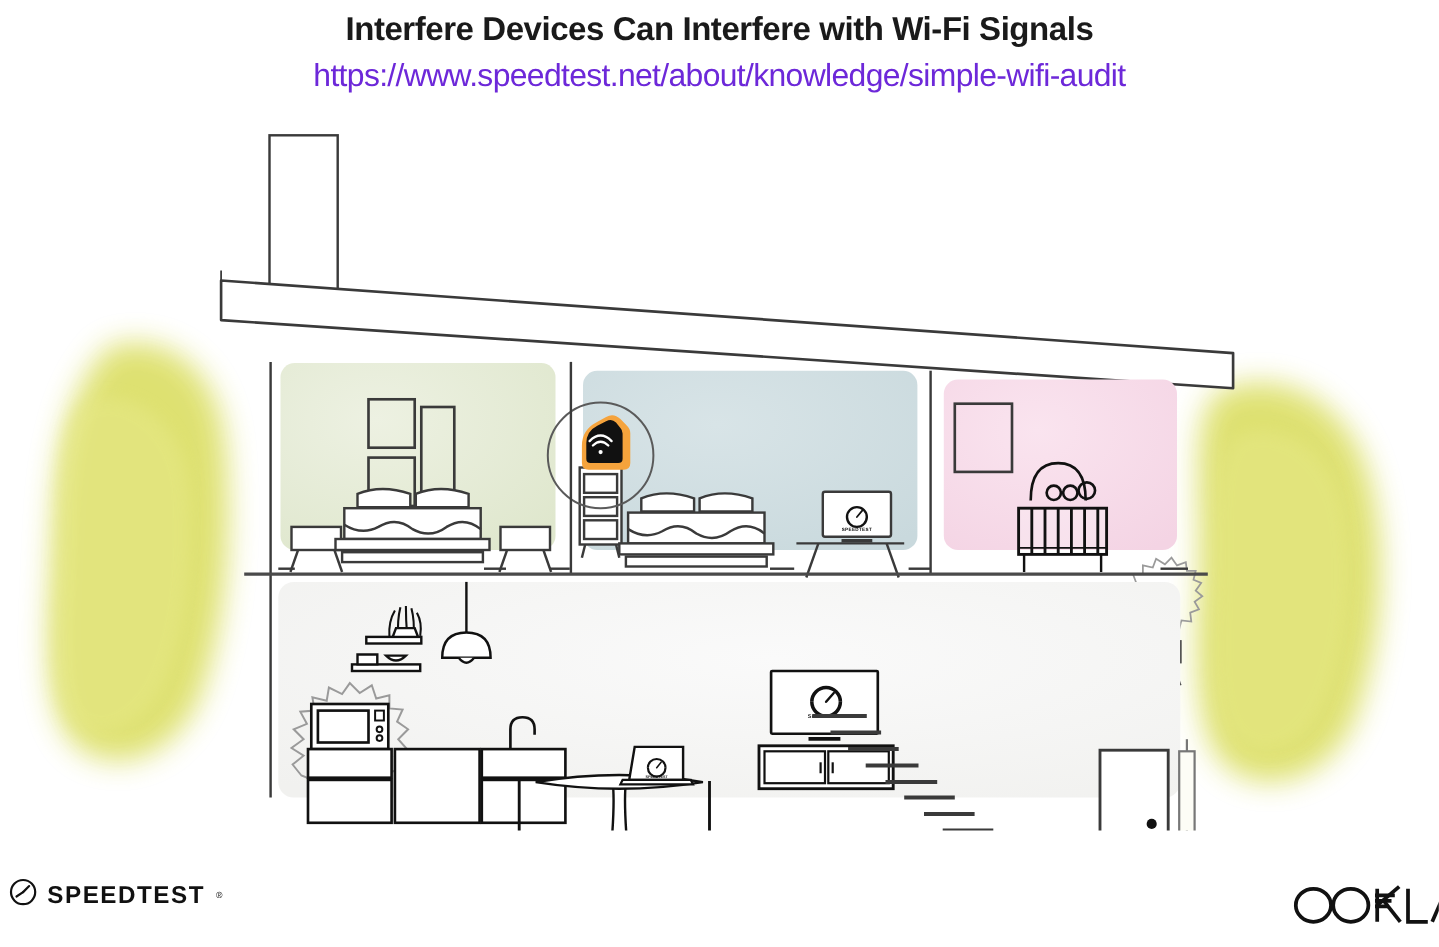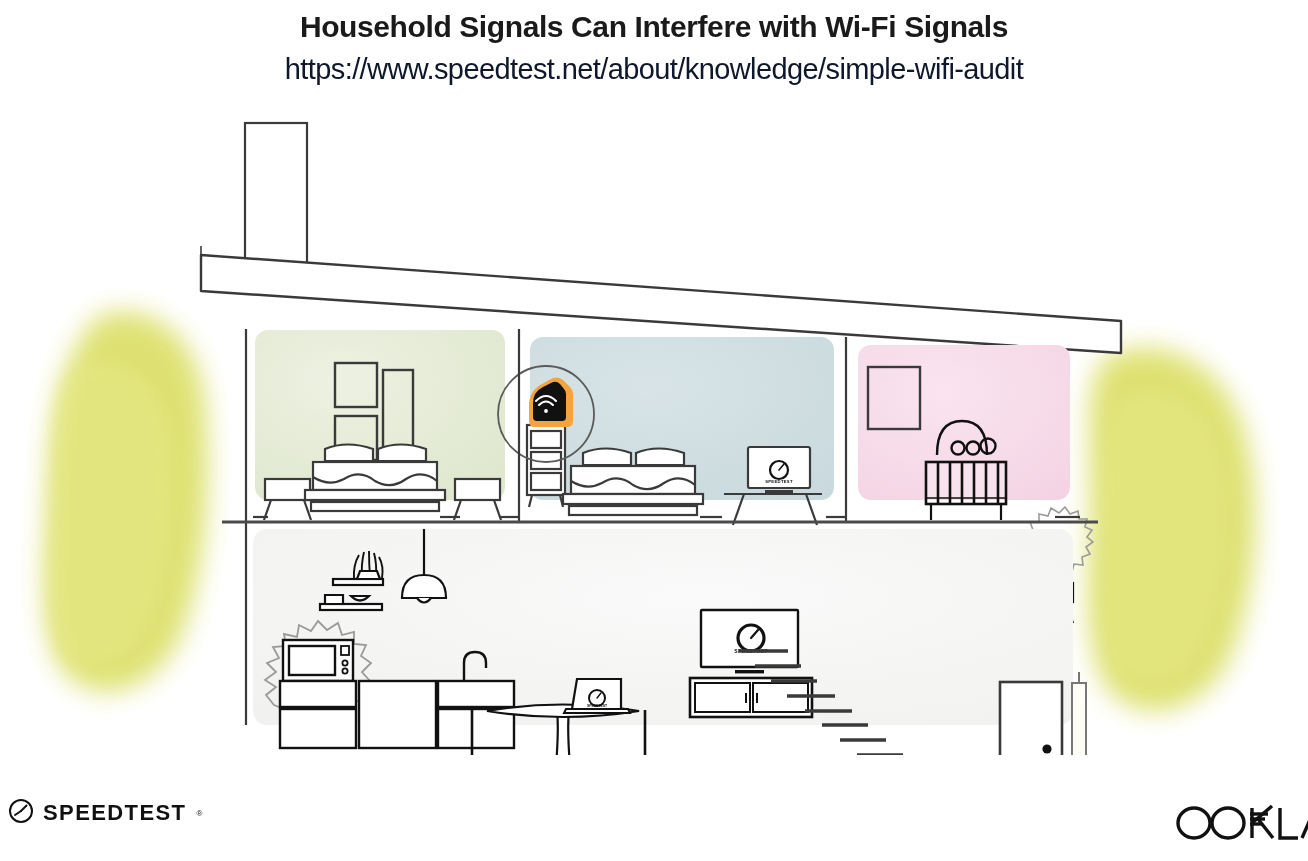--- a/index.html
+++ b/index.html
@@ -34,21 +34,21 @@
     color: #1a1a1a;
     line-height: 1.25;
   }
   #subtitle {
     margin: 0;
     padding-top: 6px;
     font-family: "Liberation Sans", sans-serif;
     font-size: 29px;
     font-weight: normal;
     letter-spacing: -0.6px;
-    color: #0f172a;
+    color: #6d28d9;
     line-height: 1.2;
   }
 
   
   #illustration {
     position: absolute;
     left: 0; top: 105px;
     width: 1308px;
     height: 650px;
   }
@@ -87,21 +87,21 @@
     display: flex;
     align-items: center;
   }
 </style>
 </head>
 <body>
 
 <div id="page">
 
   <div id="header">
-    <h1 id="title">Household Signals Can Interfere with Wi-Fi Signals</h1>
+    <h1 id="title">Interfere Devices Can Interfere with Wi-Fi Signals</h1>
     <div id="subtitle">https://www.speedtest.net/about/knowledge/simple-wifi-audit</div>
   </div>
 
   <div id="illustration">
     <svg width="1308" height="650" viewBox="0 0 1308 650" xmlns="http://www.w3.org/2000/svg">
       <defs>
 
         <filter id="blurFoliage" x="-25%" y="-25%" width="150%" height="150%">
           <feGaussianBlur stdDeviation="7"></feGaussianBlur>
         </filter>

